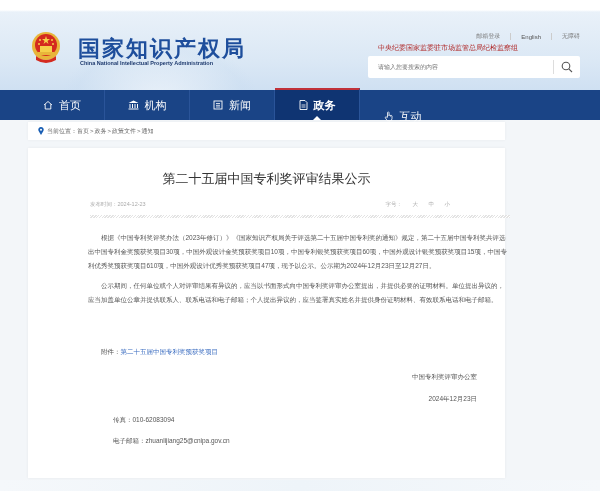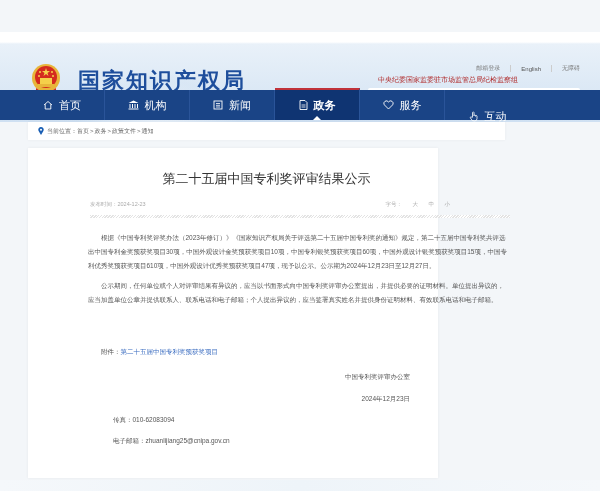--- a/index.html
+++ b/index.html
@@ -7,21 +7,20 @@
     body {
       font-family: "Liberation Sans", "DejaVu Sans", sans-serif;
       background: #f3f6f9;
       color: #333;
       position: relative;
     }
     .header {
       position: absolute; left: 0; top: 0; width: 600px; height: 90px;
       background: linear-gradient(180deg, #ffffff 0px, #ffffff 10px, #e9f1f9 12px, #dbe8f5 60px, #cfe0f2 90px);
       overflow: hidden;
-      margin-top: 32px;
     }
     .header .globe {
       position: absolute; left: 60px; top: 40px; width: 200px; height: 120px;
       border-radius: 50%;
       background: radial-gradient(ellipse at center, rgba(255,255,255,0.55) 0%, rgba(200,220,240,0.2) 60%, rgba(200,220,240,0) 70%);
     }
     .emblem {
       position: absolute; left: 30px; top: 30px; width: 32px; height: 36px;
     }
     .logo-cn {
@@ -75,21 +74,21 @@
     .crumb-box {
       position: absolute; left: 28px; top: 122px; width: 477px; height: 18px;
       background: #fff; display: flex; align-items: center; padding-left: 10px;
       font-size: 6px; color: #666; box-shadow: 0 0 3px rgba(0,0,0,0.05);
     }
     .crumb-box .pin { margin-right: 3px; display: inline-flex; }
     .crumb-box .item { cursor: pointer; }
     .crumb-box .gt { margin: 0 1px; }
 
     .content {
-      position: absolute; left: 28px; top: 148px; width: 410px; height: 330px;
+      position: absolute; left: 28px; top: 148px; width: 477px; height: 330px;
       background: #fff; box-shadow: 0 0 3px rgba(0,0,0,0.06); padding-left: 46px;
     }
     .title {
       position: absolute; left: 0; width: 477px; top: 22px; text-align: center;
       font-size: 13px; color: #333;
     }
     .meta {
       position: absolute; left: 62px; top: 53px; width: 360px; font-size: 5.5px; color: #aaa;
     }
     .meta .fontsize { position: absolute; right: 0; top: 0; }
@@ -197,28 +196,20 @@
       <svg width="9" height="10" viewBox="0 0 9 10">
           <path d="M1 0.5 H6 L8 2.5 V9.5 H1 Z" fill="none" stroke="#fff" stroke-width="0.9"></path>
           <line x1="2.5" y1="5" x2="6.5" y2="5" stroke="#fff" stroke-width="0.8"></line>
           <line x1="2.5" y1="7" x2="6.5" y2="7" stroke="#fff" stroke-width="0.8"></line>
         </svg>
     </span>
     <span>政务</span>
   </div>
   <div class="nav-item">
     <span class="ico">
-      <svg width="11" height="10" viewBox="0 0 11 10">
-          <path d="M5.5 9 L1.3 4.8 A2.3 2.3 0 0 1 5.5 2 A2.3 2.3 0 0 1 9.7 4.8 Z" fill="none" stroke="#fff" stroke-width="0.9"></path>
-        </svg>
-    </span>
-    <span>服务</span>
-  </div>
-  <div class="nav-item">
-    <span class="ico">
       <svg width="10" height="11" viewBox="0 0 10 11">
           <path d="M3.5 6 V1.5 A0.8 0.8 0 0 1 5 1.5 V5 M5 4.5 A0.8 0.8 0 0 1 6.5 4.5 V5.5 M6.5 5 A0.8 0.8 0 0 1 8 5 V7.5 Q8 10 5.5 10 Q3 10 2 8 L1.3 6.5 A0.8 0.8 0 0 1 2.7 6 L3.5 7" fill="none" stroke="#fff" stroke-width="0.8"></path>
         </svg>
     </span>
     <span>互动</span>
   </div>
 </div>
 
 <div class="crumb-box">
   <span class="pin">

